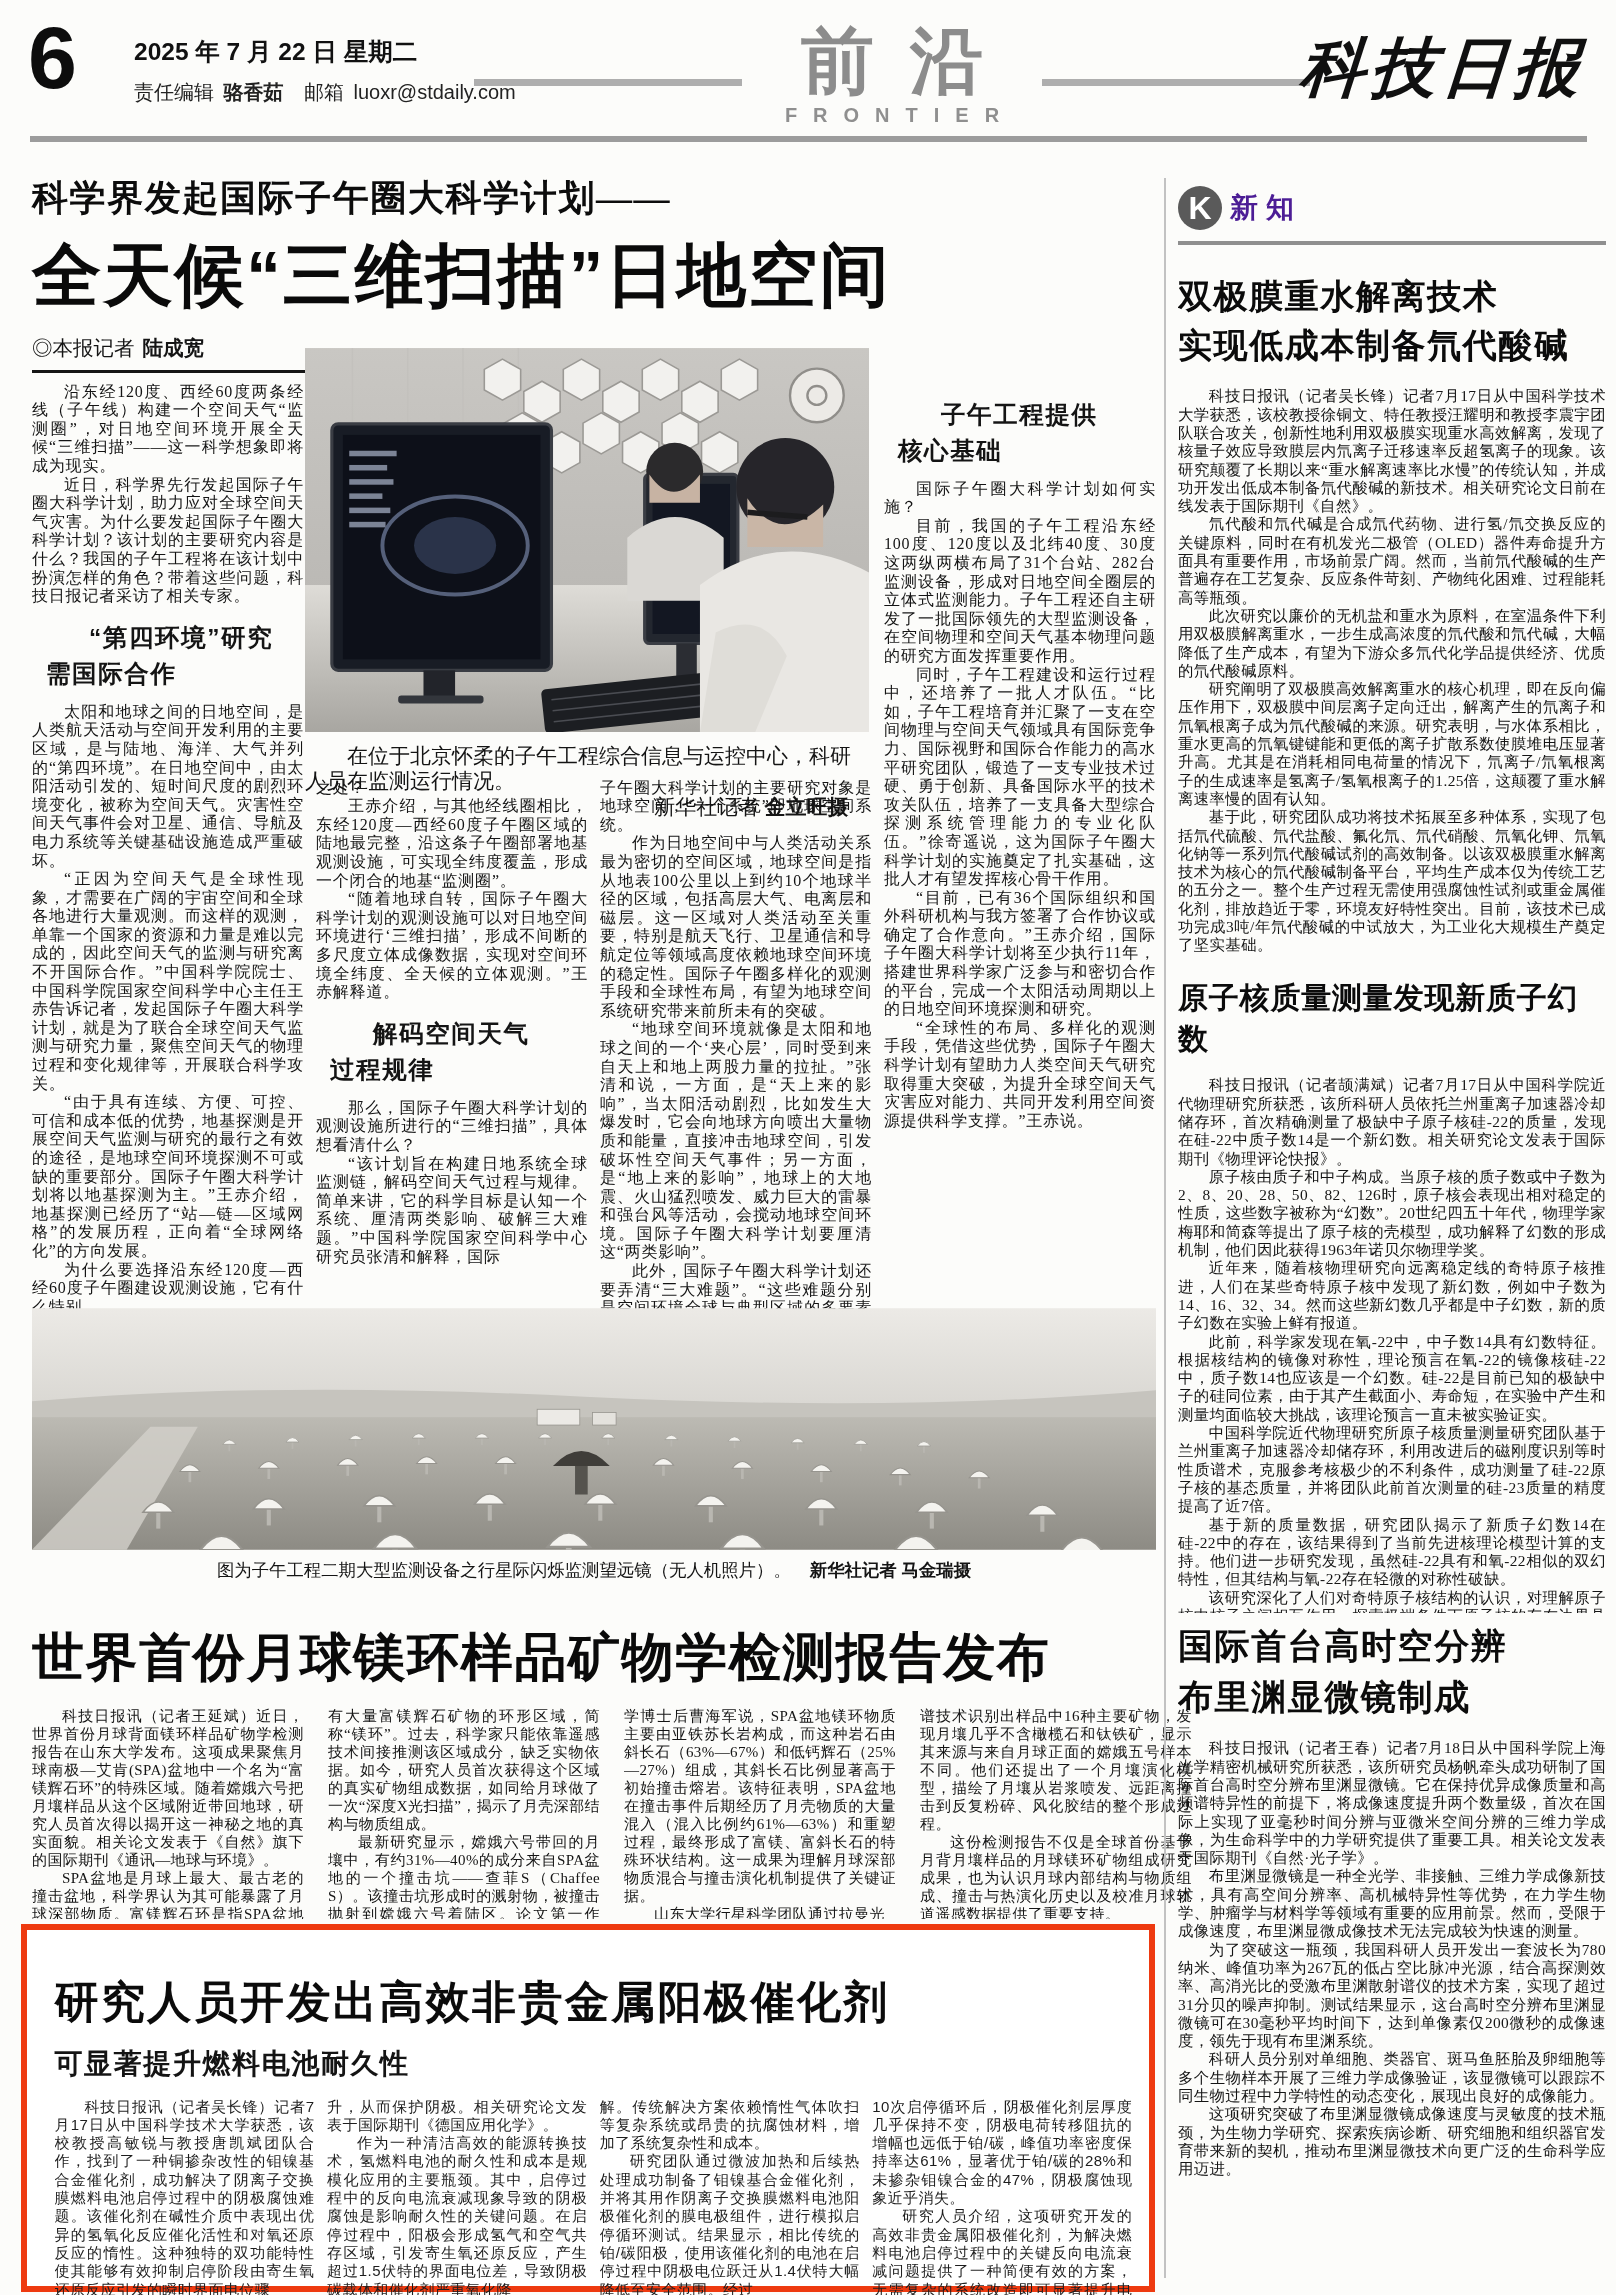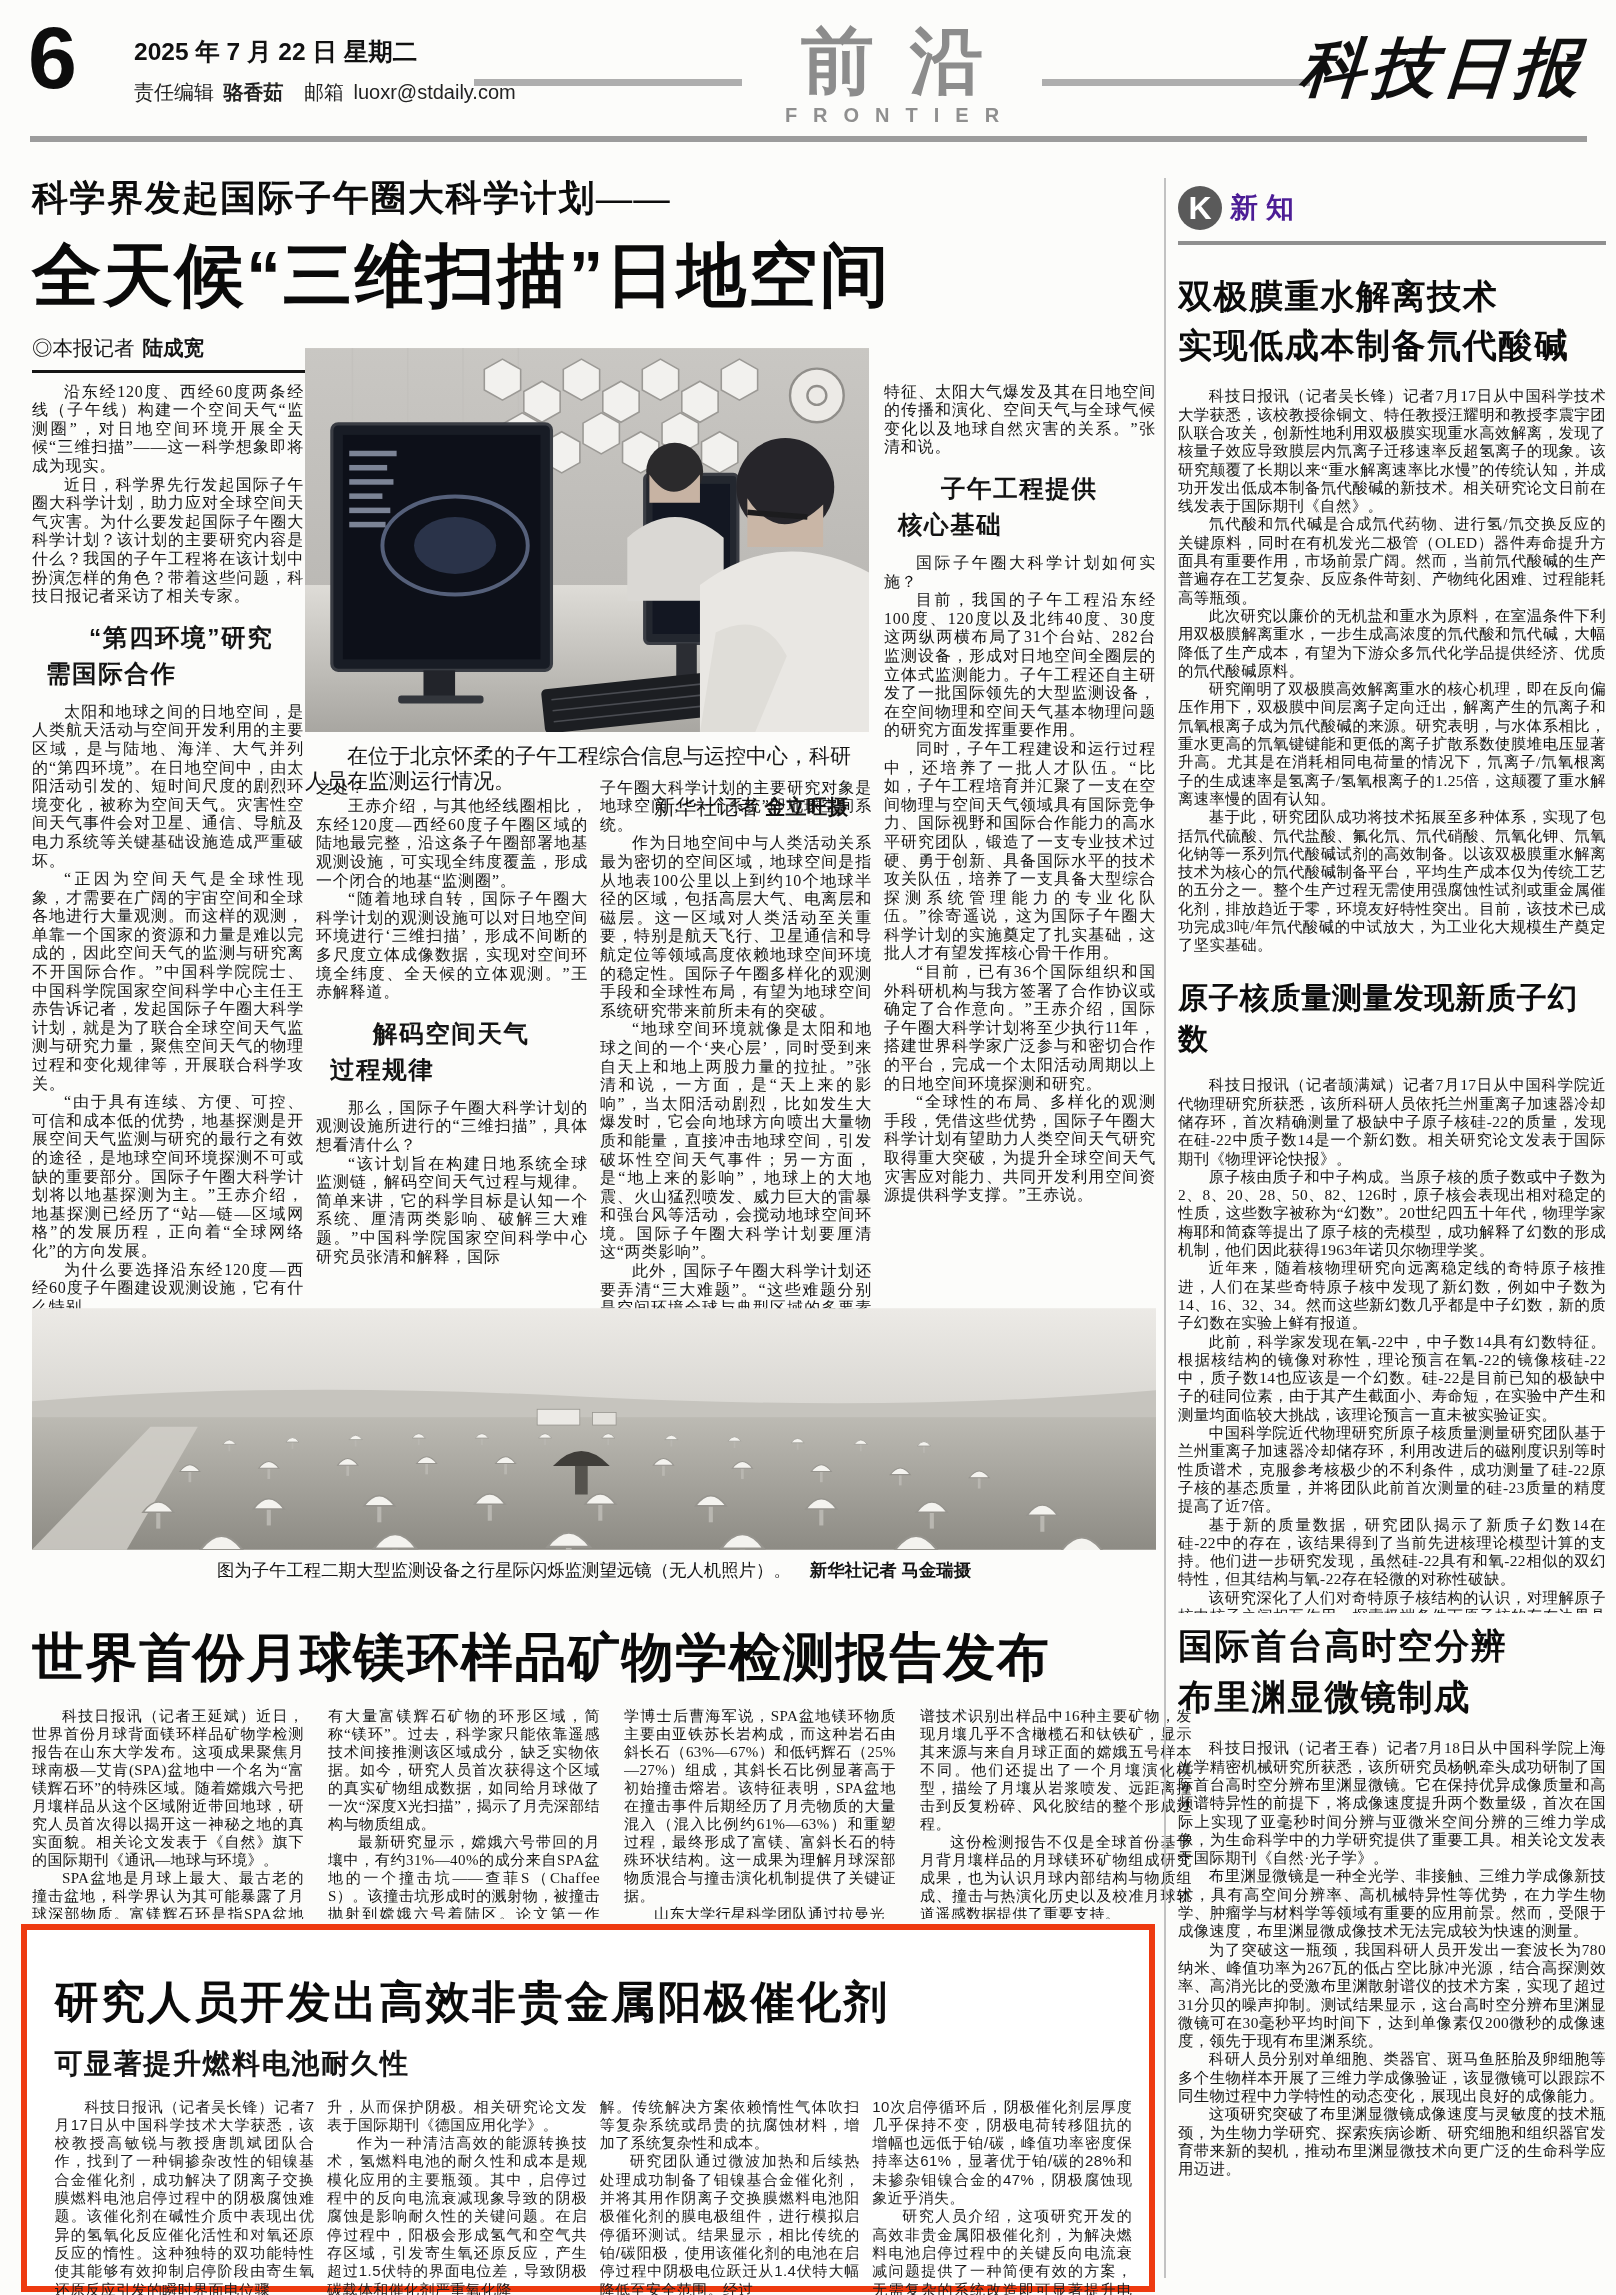--- a/index.html
+++ b/index.html
@@ -148,23 +148,20 @@
       </div>
       <div class="col pad-photo">
         <div>
             <p class="cont0">子午圈大科学计划的主要研究对象是地球空间，“一个系统”即地球空间系统。</p>
             <p>作为日地空间中与人类活动关系最为密切的空间区域，地球空间是指从地表100公里以上到约10个地球半径的区域，包括高层大气、电离层和磁层。这一区域对人类活动至关重要，特别是航天飞行、卫星通信和导航定位等领域高度依赖地球空间环境的稳定性。国际子午圈多样化的观测手段和全球性布局，有望为地球空间系统研究带来前所未有的突破。</p>
             <p>“地球空间环境就像是太阳和地球之间的一个‘夹心层’，同时受到来自天上和地上两股力量的拉扯。”张清和说，一方面，是“天上来的影响”，当太阳活动剧烈，比如发生大爆发时，它会向地球方向喷出大量物质和能量，直接冲击地球空间，引发破坏性空间天气事件；另一方面，是“地上来的影响”，地球上的大地震、火山猛烈喷发、威力巨大的雷暴和强台风等活动，会搅动地球空间环境。国际子午圈大科学计划要厘清这“两类影响”。</p>
             <p>此外，国际子午圈大科学计划还要弄清“三大难题”。“这些难题分别是空间环境全球与典型区域的多要素多时空尺度</p>
           </div>
       </div>
       <div class="col">
-        <div>
-            <p class="cont0">特征、太阳大气爆发及其在日地空间的传播和演化、空间天气与全球气候变化以及地球自然灾害的关系。”张清和说。</p>
-          </div>
         <div class="sub">
           <div class="l1">子午工程提供</div>
           <div class="l2">核心基础</div>
         </div>
         <div>
             <p>国际子午圈大科学计划如何实施？</p>
             <p>目前，我国的子午工程沿东经100度、120度以及北纬40度、30度这两纵两横布局了31个台站、282台监测设备，形成对日地空间全圈层的立体式监测能力。子午工程还自主研发了一批国际领先的大型监测设备，在空间物理和空间天气基本物理问题的研究方面发挥重要作用。</p>
             <p>同时，子午工程建设和运行过程中，还培养了一批人才队伍。“比如，子午工程培育并汇聚了一支在空间物理与空间天气领域具有国际竞争力、国际视野和国际合作能力的高水平研究团队，锻造了一支专业技术过硬、勇于创新、具备国际水平的技术攻关队伍，培养了一支具备大型综合探测系统管理能力的专业化队伍。”徐寄遥说，这为国际子午圈大科学计划的实施奠定了扎实基础，这批人才有望发挥核心骨干作用。</p>
             <p>“目前，已有36个国际组织和国外科研机构与我方签署了合作协议或确定了合作意向。”王赤介绍，国际子午圈大科学计划将至少执行11年，搭建世界科学家广泛参与和密切合作的平台，完成一个太阳活动周期以上的日地空间环境探测和研究。</p>
             <p>“全球性的布局、多样化的观测手段，凭借这些优势，国际子午圈大科学计划有望助力人类空间天气研究取得重大突破，为提升全球空间天气灾害应对能力、共同开发利用空间资源提供科学支撑。”王赤说。</p>

